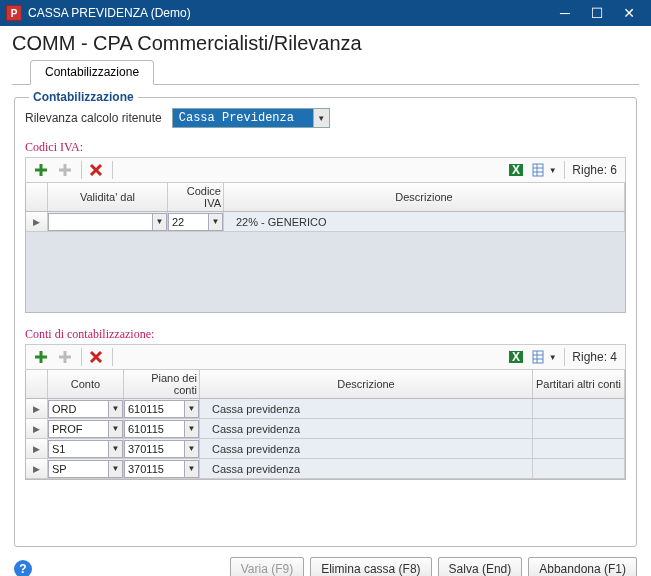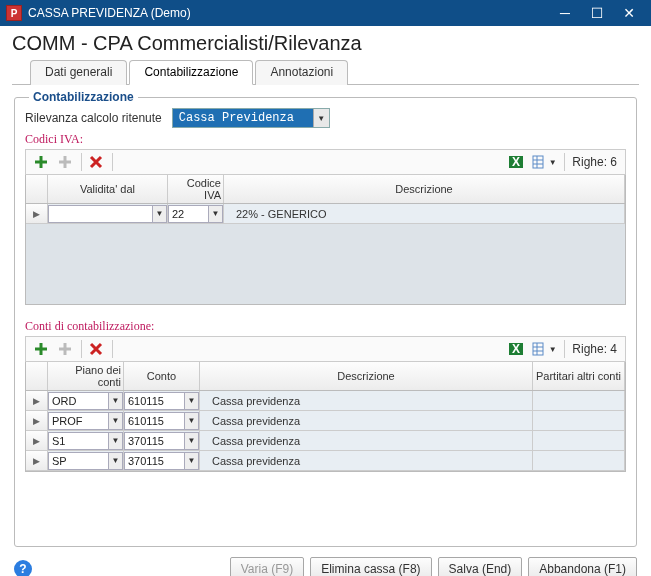--- a/index.html
+++ b/index.html
@@ -10,21 +10,21 @@
   .tb-btn { width:32px; height:26px; display:flex; align-items:center; justify-content:center; color:#fff; font-size:14px; cursor:default; }
   .header { padding:6px 12px 0 12px; }
   .header h1 { margin:0 0 4px 0; font-size:20px; font-weight:normal; color:#222; }
   .tabs { display:flex; border-bottom:1px solid #bbb; padding-left:18px; }
   .tab { padding:4px 14px 5px 14px; border:1px solid #bbb; border-bottom:none; margin-right:2px; border-top-left-radius:4px; border-top-right-radius:4px; background:#f6f6f6; color:#333; cursor:default; position:relative; top:1px;}
   .tab.active { background:#fff; border-bottom:1px solid #fff; color:#000; font-weight:normal; top:1px;}
   .content { padding:8px 14px 4px 14px; height:calc(100% - 26px - 60px - 24px); overflow:hidden; display:flex; flex-direction:column; }
   .fieldset { border:1px solid #bbb; border-radius:3px; padding:10px 10px 6px 10px; margin-top:4px; flex:1; display:flex; flex-direction:column; min-height:0;}
   .fieldset-legend { color:#1a4e8a; font-weight:bold; font-size:12px; background:#fff; position:relative; top:-18px; left:4px; padding:0 4px; display:inline-block; }
   .legend-wrap { height:0; }
-  .row { display:flex; align-items:center; }
+  .row { display:flex; align-items:center; margin-bottom:8px; }
   .label { color:#333; margin-right:10px; }
   .combo { display:inline-flex; align-items:center; border:1px solid #8aa; background:#6ea2d8; height:20px; }
   .combo-input { background:#1f6fb3; color:#fff; font-family:"Courier New", monospace; font-size:12px; padding:1px 6px; border:none; outline:none; width:140px; height:18px; }
   .combo-btn { width:16px; height:18px; background:#e8e8e8; border-left:1px solid #aaa; display:flex; align-items:center; justify-content:center; font-size:8px; color:#333; }
   .section-label { color:#be185d; margin:4px 0 2px 0;font-family:Liberation Serif, serif; }
   .toolbar { display:flex; align-items:center; border:1px solid #ccc; background:#fafafa; height:26px; padding:0 4px; }
   .tbtn { width:22px; height:20px; display:flex; align-items:center; justify-content:center; margin-right:2px; border:1px solid transparent; }
   .spacer { flex:1; }
   .righe-label { color:#333; padding:0 4px; }
   .grid { border:1px solid #bbb; border-top:none; background:#dde3e8; overflow:hidden; flex-shrink:0;}
@@ -60,23 +60,21 @@
   <span class="titlebar-icon">P</span>
   <span class="titlebar-text">CASSA PREVIDENZA  (Demo)</span>
   <div class="tb-btn">─</div>
   <div class="tb-btn">☐</div>
   <div class="tb-btn">✕</div>
 </div>
 
 <div class="header">
   <h1>COMM - CPA Commercialisti/Rilevanza</h1>
   <div class="tabs">
-    <div class="tab">Dati generali</div>
     <div class="tab active">Contabilizzazione</div>
-    <div class="tab">Annotazioni</div>
   </div>
 </div>
 
 <div class="content">
   <div class="fieldset">
     <div class="legend-wrap"><span class="fieldset-legend">Contabilizzazione</span></div>
 
     <div class="row">
       <span class="label">Rilevanza calcolo ritenute</span>
       <div class="combo">
@@ -180,22 +178,22 @@
             <path d="M1 5h10M1 9h10M5 1v12" stroke="#5a8ac6"></path>
           </svg>
           <span style="font-size:8px;margin-left:1px;color:#333">▼</span>
       </div>
       <div style="width:1px;height:18px;background:#ccc;margin:0 3px"></div>
       <span class="righe-label">Righe: 4</span>
     </div>
     <div class="grid grid2">
       <div class="grid-head">
         <div class="gh c0"></div>
+        <div class="gh c2">Conto</div>
         <div class="gh c1">Piano dei conti</div>
-        <div class="gh c2">Conto</div>
         <div class="gh c3">Descrizione</div>
         <div class="gh c4">Partitari altri conti</div>
       </div>
       <div class="grid-body" id="grid2-body">
           <div class="grow">
             <div class="gcellwrap rowhandle c0">
               <span style="font-size:9px;color:#666">▶</span>
             </div>
             <div class="gcellwrap c1">
               <div class="gcell-input">ORD</div>

